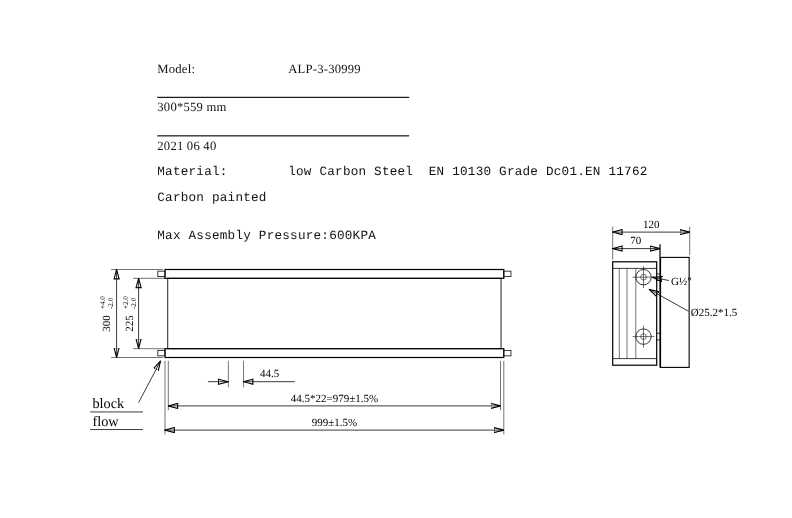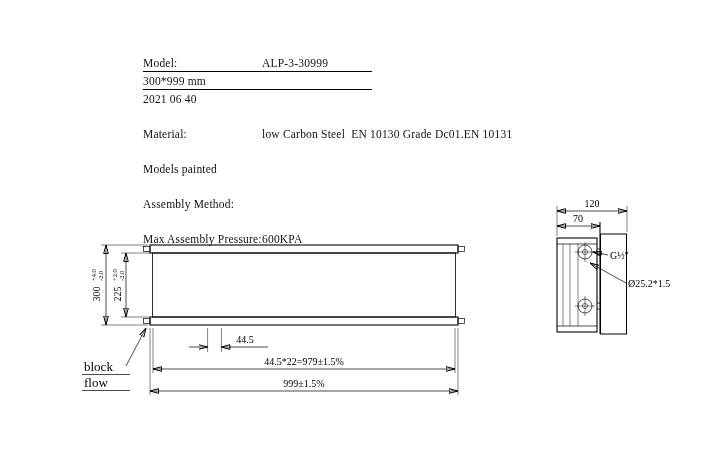--- a/index.html
+++ b/index.html
@@ -2,22 +2,22 @@
 <html><head>
 <meta charset="utf-8">
 <style>
   html,body{margin:0;padding:0;background:#ffffff;}
   #page{position:relative;width:720px;height:471px;background:#fff;overflow:hidden;
         font-family:"Liberation Serif",serif;color:#111;}
   
   #spec{position:absolute;left:143px;top:54px;font-size:11.5px;letter-spacing:.2px;}
   .spec-row{display:flex;line-height:14px;margin-top:2px;white-space:pre;}
   .spec-row .lbl{display:inline-block;min-width:119px;}
-  .spec-row.ruled{border-bottom:1px solid #000;width:229px;padding-bottom:1px;}
-  .spec-row.gap{margin-top:21px;}
+  .spec-row.ruled{border-bottom:1px solid #000;width:229px;padding-bottom:18px;}
+  .spec-row.gap{margin-top:10px;font-family:Liberation Mono, monospace;}
   
   #draw{position:absolute;left:0;top:0;}
   #draw line,#draw path,#draw rect,#draw circle{stroke:#000;fill:none;}
   .thick{stroke-width:1.1;}
   .thin{stroke-width:.7;}
   .hair{stroke-width:.5;}
   text{stroke:none;fill:#000;font-family:"Liberation Serif",serif;}
   .dimtxt{font-size:10px;}
   .dimtxt-sm{font-size:6.5px;}
   .notetxt{font-size:13px;}
@@ -26,34 +26,33 @@
 <body>
 
 <div id="page">
 
   <div id="spec">
     <div class="spec-row ruled">
       <span class="lbl">Model:</span>
       <span class="val">ALP-3-30999</span>
     </div>
     <div class="spec-row ruled">
-      <span class="val">300*999 mm</span>
+      <span class="val">300*559 mm</span>
     </div>
     <div class="spec-row">
       <span class="val">2021 06 40</span>
     </div>
     <div class="spec-row gap">
       <span class="lbl">Material:</span>
-      <span class="val">low Carbon Steel  EN 10130 Grade Dc01.EN 10131</span>
+      <span class="val">low Carbon Steel  EN 10130 Grade Dc01.EN 11762</span>
     </div>
     <div class="spec-row gap">
-      <span class="val">Models painted</span>
+      <span class="val">Carbon painted</span>
     </div>
     <div class="spec-row gap">
-      <span class="lbl">Assembly Method:</span>
     </div>
     <div class="spec-row gap">
       <span class="lbl">Max Assembly Pressure:</span>
       <span class="val">600KPA</span>
     </div>
   </div>
 
   <svg id="draw" width="720" height="471" viewBox="0 0 720 471">
     <defs>
       <marker id="ae" orient="auto" markerUnits="userSpaceOnUse" markerWidth="10" markerHeight="6" refX="9" refY="3">

